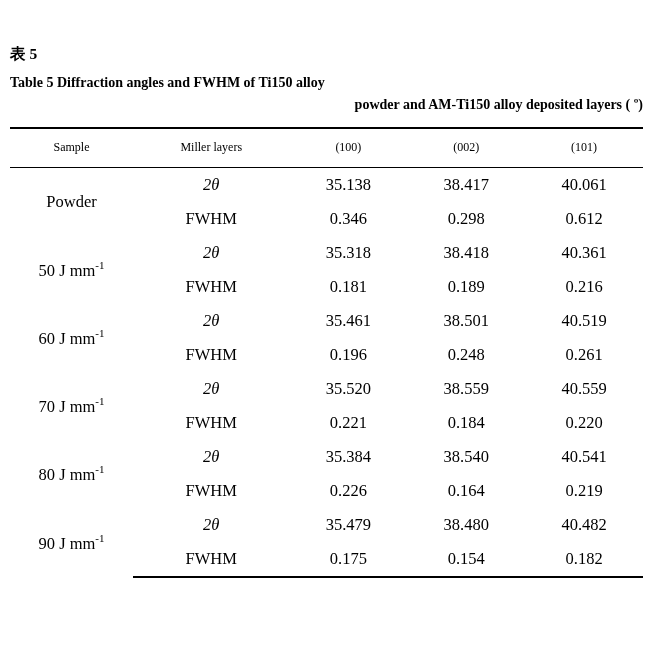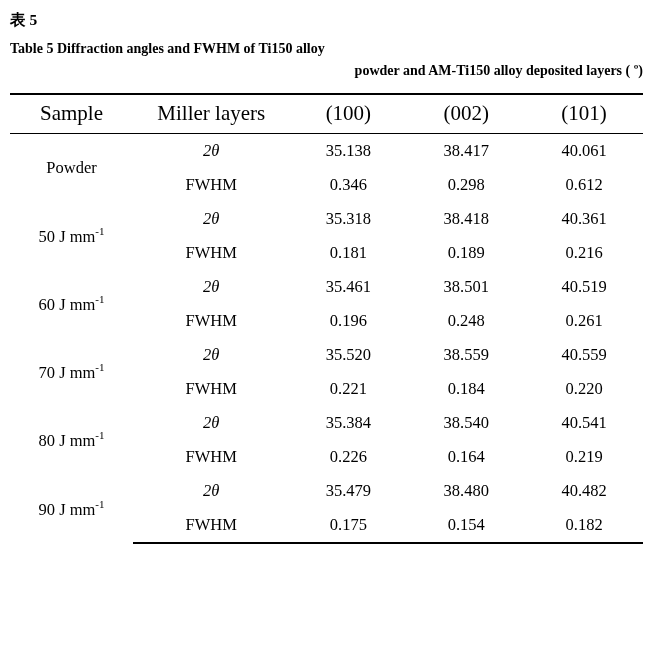--- a/index.html
+++ b/index.html
@@ -27,20 +27,21 @@
     display: flex;
     align-items: flex-start;
     font-weight: bold;
     font-size: 15.5px;
     line-height: 1.55;
     margin: 0 0 2px 0;
   }
   .caption-cn .cap-label {
     white-space: nowrap;
     margin-right: 14px;
+    margin-top: 34px;
   }
   .caption-cn .cap-text {
     text-align: left;
   }
   .cap-indent {
     display: block;
     padding-left: 0;
   }
 
   .caption-en {
@@ -79,21 +80,21 @@
   }
   .rule-head td {
     border-bottom: 1.1px solid #000;
   }
   .rule-bottom td {
     border-bottom: 2.2px solid #000;
   }
 
   thead td {
     height: 38px;
-    font-size: 21px;
+    font-size: 12px;
   }
   tbody td {
     height: 34px;
     font-size: 16.5px;
   }
   td.sample {
     width: 118px;
     white-space: nowrap;
   }
   td.metric {

